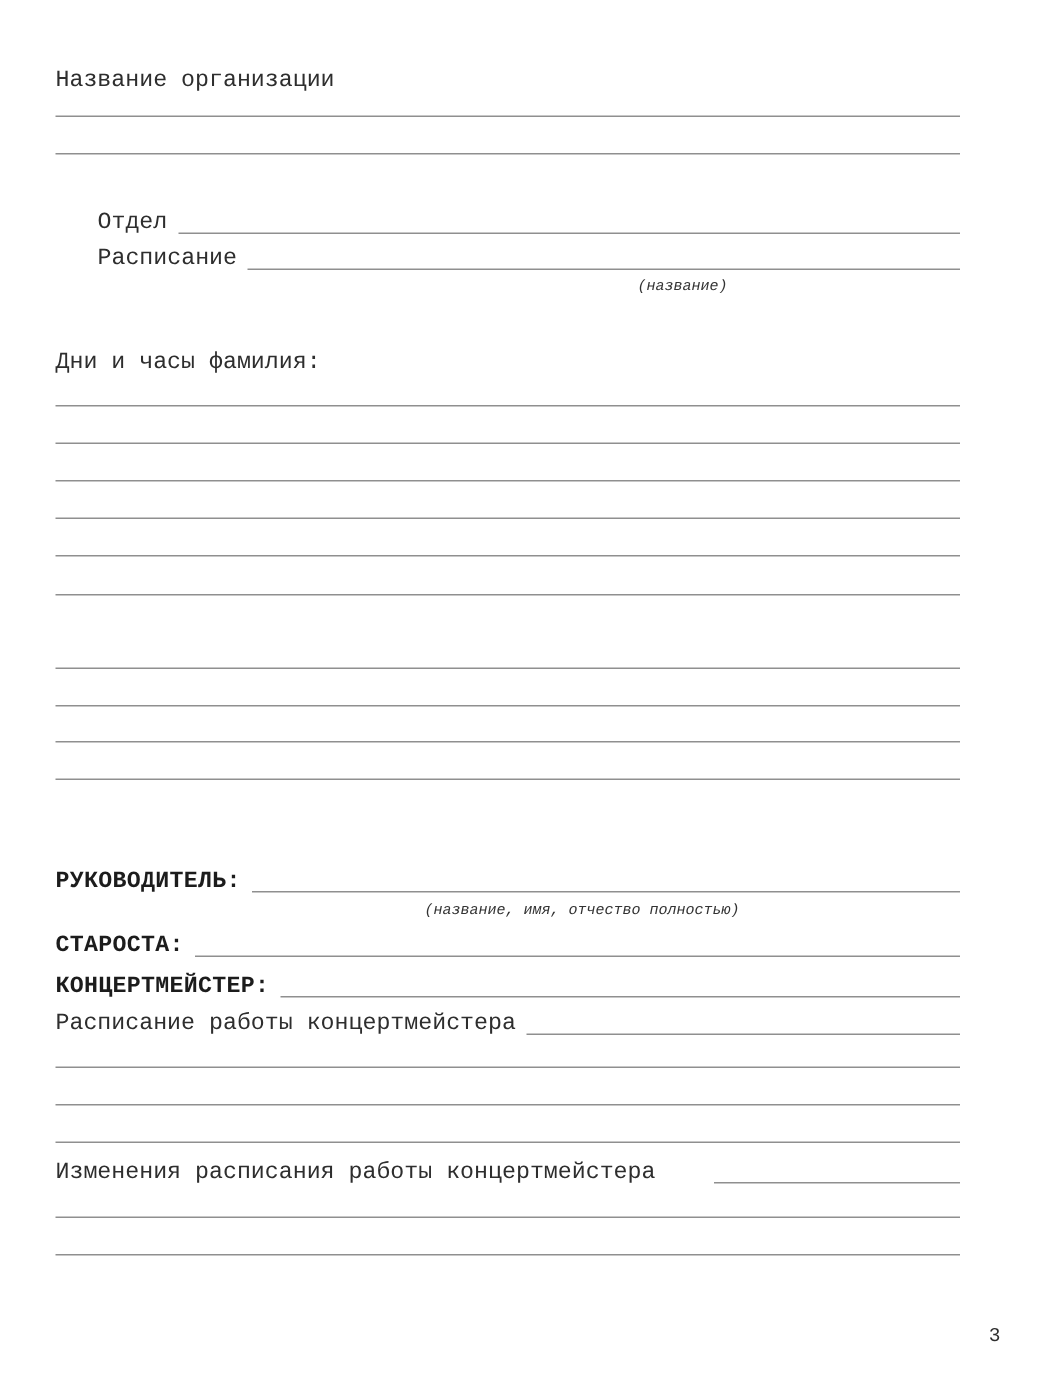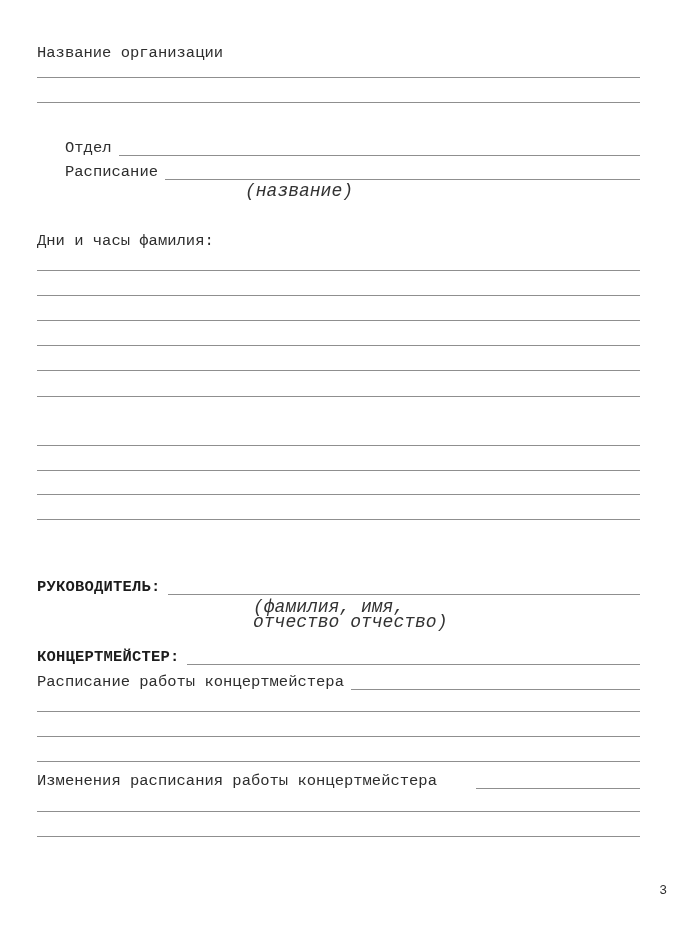--- a/index.html
+++ b/index.html
@@ -38,23 +38,23 @@
   .row .fill{
     flex:1;
     border-bottom:1.6px solid #8f8f8f;
     margin-left:7px;
     margin-bottom:2px;
     min-width:20px;
   }
   .caption{
     position:absolute;
     font-style:italic;
-    font-size:18px;
+    font-size:10px;
     color:#333333;
-    text-align:left;
+    text-align:right;
     line-height:15px;
   }
   .pagenum{
     position:absolute;
     top:883px;right:33px;
     font-size:13px;
     color:#2e2e2e;
   }
 </style>
 </head>
@@ -87,22 +87,26 @@
 
   <div class="hline" style="top:445px;"></div>
   <div class="hline" style="top:470px;"></div>
   <div class="hline" style="top:494px;"></div>
   <div class="hline" style="top:519px;"></div>
 
   <div class="row" style="top:577px;left:37px;right:60px;">
     <span class="lbl-inline bold">РУКОВОДИТЕЛЬ:</span>
     <span class="fill"></span>
   </div>
-  <div class="caption" style="top:600px;left:253px;width:240px;">(фамилия, имя, отчество отчество)</div>
+  <div class="caption" style="top:600px;left:253px;width:240px;">(название, имя, отчество полностью)</div>
 
+  <div class="row" style="top:620px;left:37px;right:60px;">
+    <span class="lbl-inline bold">СТАРОСТА:</span>
+    <span class="fill"></span>
+  </div>
 
   <div class="row" style="top:672px;left:37px;right:60px;">
     <span class="lbl-inline">Расписание работы концертмейстера</span>
     <span class="fill"></span>
   </div>
 
   <div class="row" style="top:647px;left:37px;right:60px;">
     <span class="lbl-inline bold">КОНЦЕРТМЕЙСТЕР:</span>
     <span class="fill"></span>
   </div>

